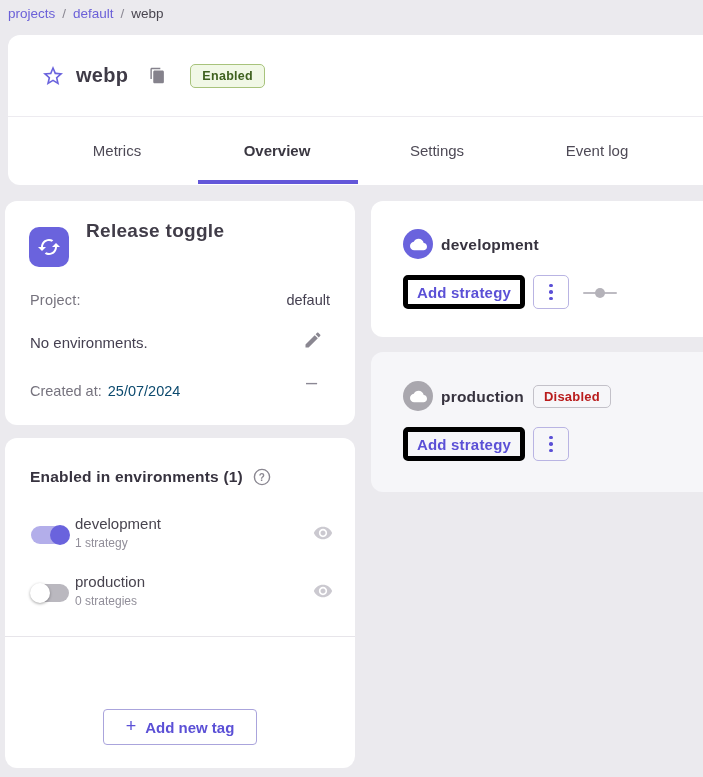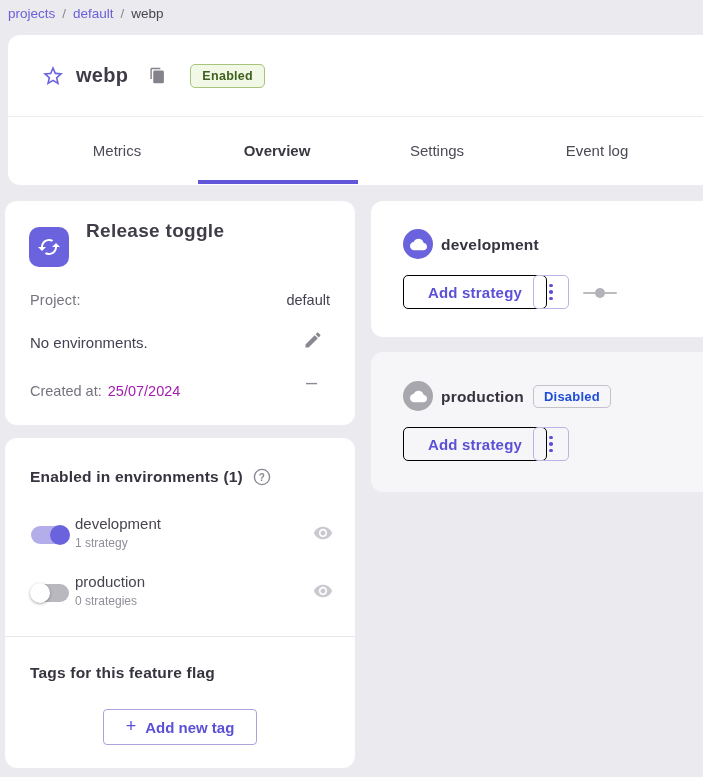--- a/index.html
+++ b/index.html
@@ -62,21 +62,21 @@
     background:#6a63dd; border-radius:10px;
     display:flex; align-items:center; justify-content:center;
   }
   .details-title { position:absolute; left:81px; top:19px; font-size:19px; color:#403c48; letter-spacing:.3px; }
   .kv-label { position:absolute; left:25px; font-size:14.5px; color:#76737e; letter-spacing:.2px; }
   .kv-value { position:absolute; right:25px; font-size:14.5px; color:#454051; }
   .description-text { position:absolute; left:25px; top:133px; font-size:15px; color:#454051; }
   .edit-btn { position:absolute; right:32px; top:129px; background:none; border:none; cursor:pointer; }
   .created-row { position:absolute; left:25px; top:182px; font-size:14.5px; }
   .created-row .lbl { color:#76737e; }
-  .created-row .val { color:#a21caf; margin-left:6px; }
+  .created-row .val { color:#0c4a6e; margin-left:6px; }
   .collapse-glyph {
     position:absolute; right:38px; top:170px; font-size:20px; color:#8b8894;
     background:none; border:none; cursor:pointer; font-family:inherit;
   }
 
   
   #env-card { left:5px; top:438px; width:350px; height:330px; }
   .env-title {
     position:absolute; left:25px; top:30px; font-size:15.5px; font-weight:bold;
     color:#37333f; display:flex; align-items:center; gap:10px; letter-spacing:.2px;
@@ -112,26 +112,26 @@
   .cloud-circle {
     position:absolute; left:32px; width:30px; height:30px; border-radius:50%;
     display:flex; align-items:center; justify-content:center;
   }
   .cloud-circle.purple { background:#6a63dd; }
   .cloud-circle.gray   { background:#a9a7ae; }
   .panel-name { position:absolute; left:70px; font-size:15.5px; font-weight:bold; color:#37333f; letter-spacing:.2px; }
   .disabled-badge {
     position:absolute; left:162px; top:33px; height:23px;
     border:1px solid #c3c1c9; border-radius:5px; background:transparent;
-    font-size:13px; font-weight:bold; color:#1d4ed8;
+    font-size:13px; font-weight:bold; color:#b91c1c;
     display:flex; align-items:center; padding:0 10px; letter-spacing:.2px;
   }
   .add-strategy-btn {
-    position:absolute; left:32px; width:144px; height:34px;
-    background:transparent; border:1px solid #000000; border-radius:5px;
+    position:absolute; left:32px; width:122px; height:34px;
+    background:transparent; border:5px solid #000000; border-radius:5px;
     color:#5b50d6; font-size:15px; font-weight:bold; font-family:inherit;
     display:flex; align-items:center; justify-content:center; cursor:pointer; letter-spacing:.2px;
   }
   .kebab-btn {
     position:absolute; left:162px; width:36px; height:34px;
     background:transparent; border:1px solid #b9b4e3; border-radius:5px;
     display:flex; flex-direction:column; align-items:center; justify-content:center; gap:3px;
     cursor:pointer;
   }
   .kebab-btn i { width:3.5px; height:3.5px; border-radius:50%; background:#5b50d6; }
@@ -235,21 +235,20 @@
     <button class="eye-btn">
       <span style="display:flex;">
         <svg width="20" height="20" viewBox="0 0 24 24">
             <path fill="#cbc9d0" d="M12 4.5C7 4.5 2.73 7.61 1 12c1.73 4.39 6 7.5 11 7.5s9.27-3.11 11-7.5c-1.73-4.39-6-7.5-11-7.5zM12 17c-2.76 0-5-2.24-5-5s2.24-5 5-5 5 2.24 5 5-2.24 5-5 5zm0-8c-1.66 0-3 1.34-3 3s1.34 3 3 3 3-1.34 3-3-1.34-3-3-3z"></path>
           </svg>
       </span>
     </button>
   </div>
 
   <div class="card-divider"></div>
-  <h3 class="tags-title">Tags for this feature flag</h3>
   <button class="add-tag-btn">
     <span class="plus-glyph">+</span>
     <span>Add new tag</span>
   </button>
 </section>
 
 <section class="card env-panel" id="panel-dev">
   <div class="cloud-circle purple" style="top:28px;">
     <svg width="17" height="17" viewBox="0 0 24 24">
         <path fill="#ffffff" d="M19.35 10.04C18.67 6.59 15.64 4 12 4 9.11 4 6.6 5.64 5.35 8.04 2.34 8.36 0 10.91 0 14c0 3.31 2.69 6 6 6h13c2.76 0 5-2.24 5-5 0-2.64-2.05-4.78-4.65-4.96z"></path>

